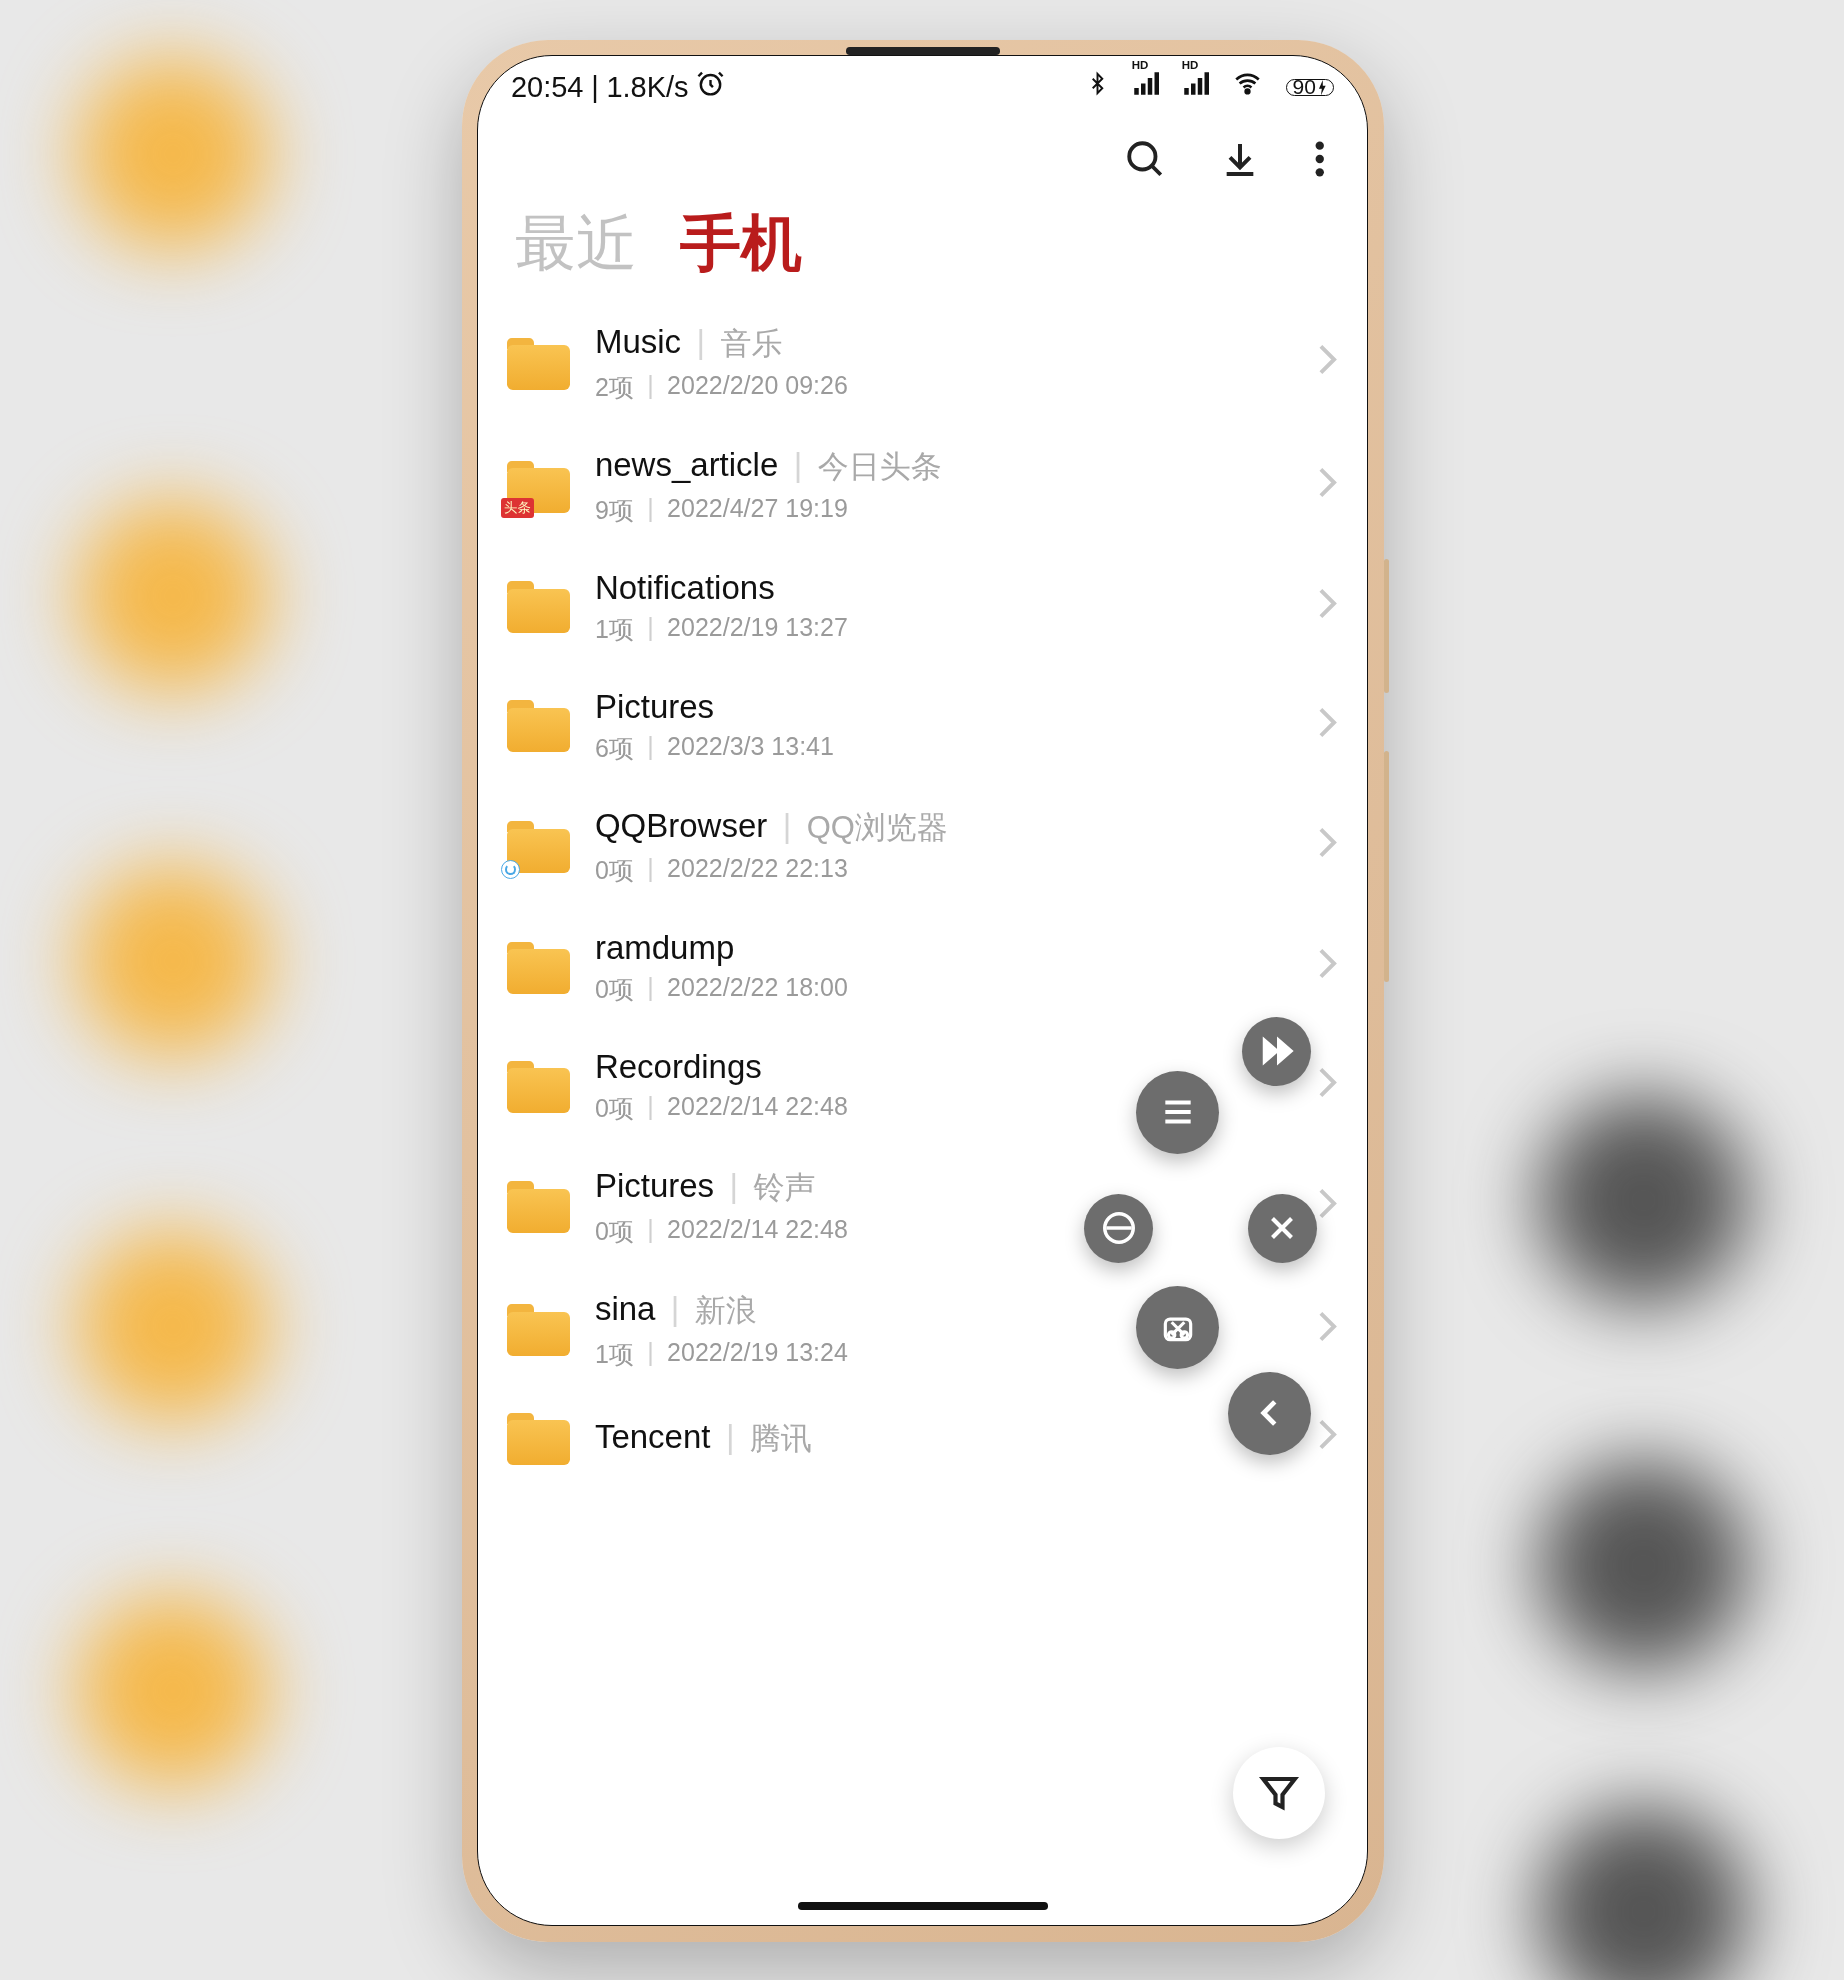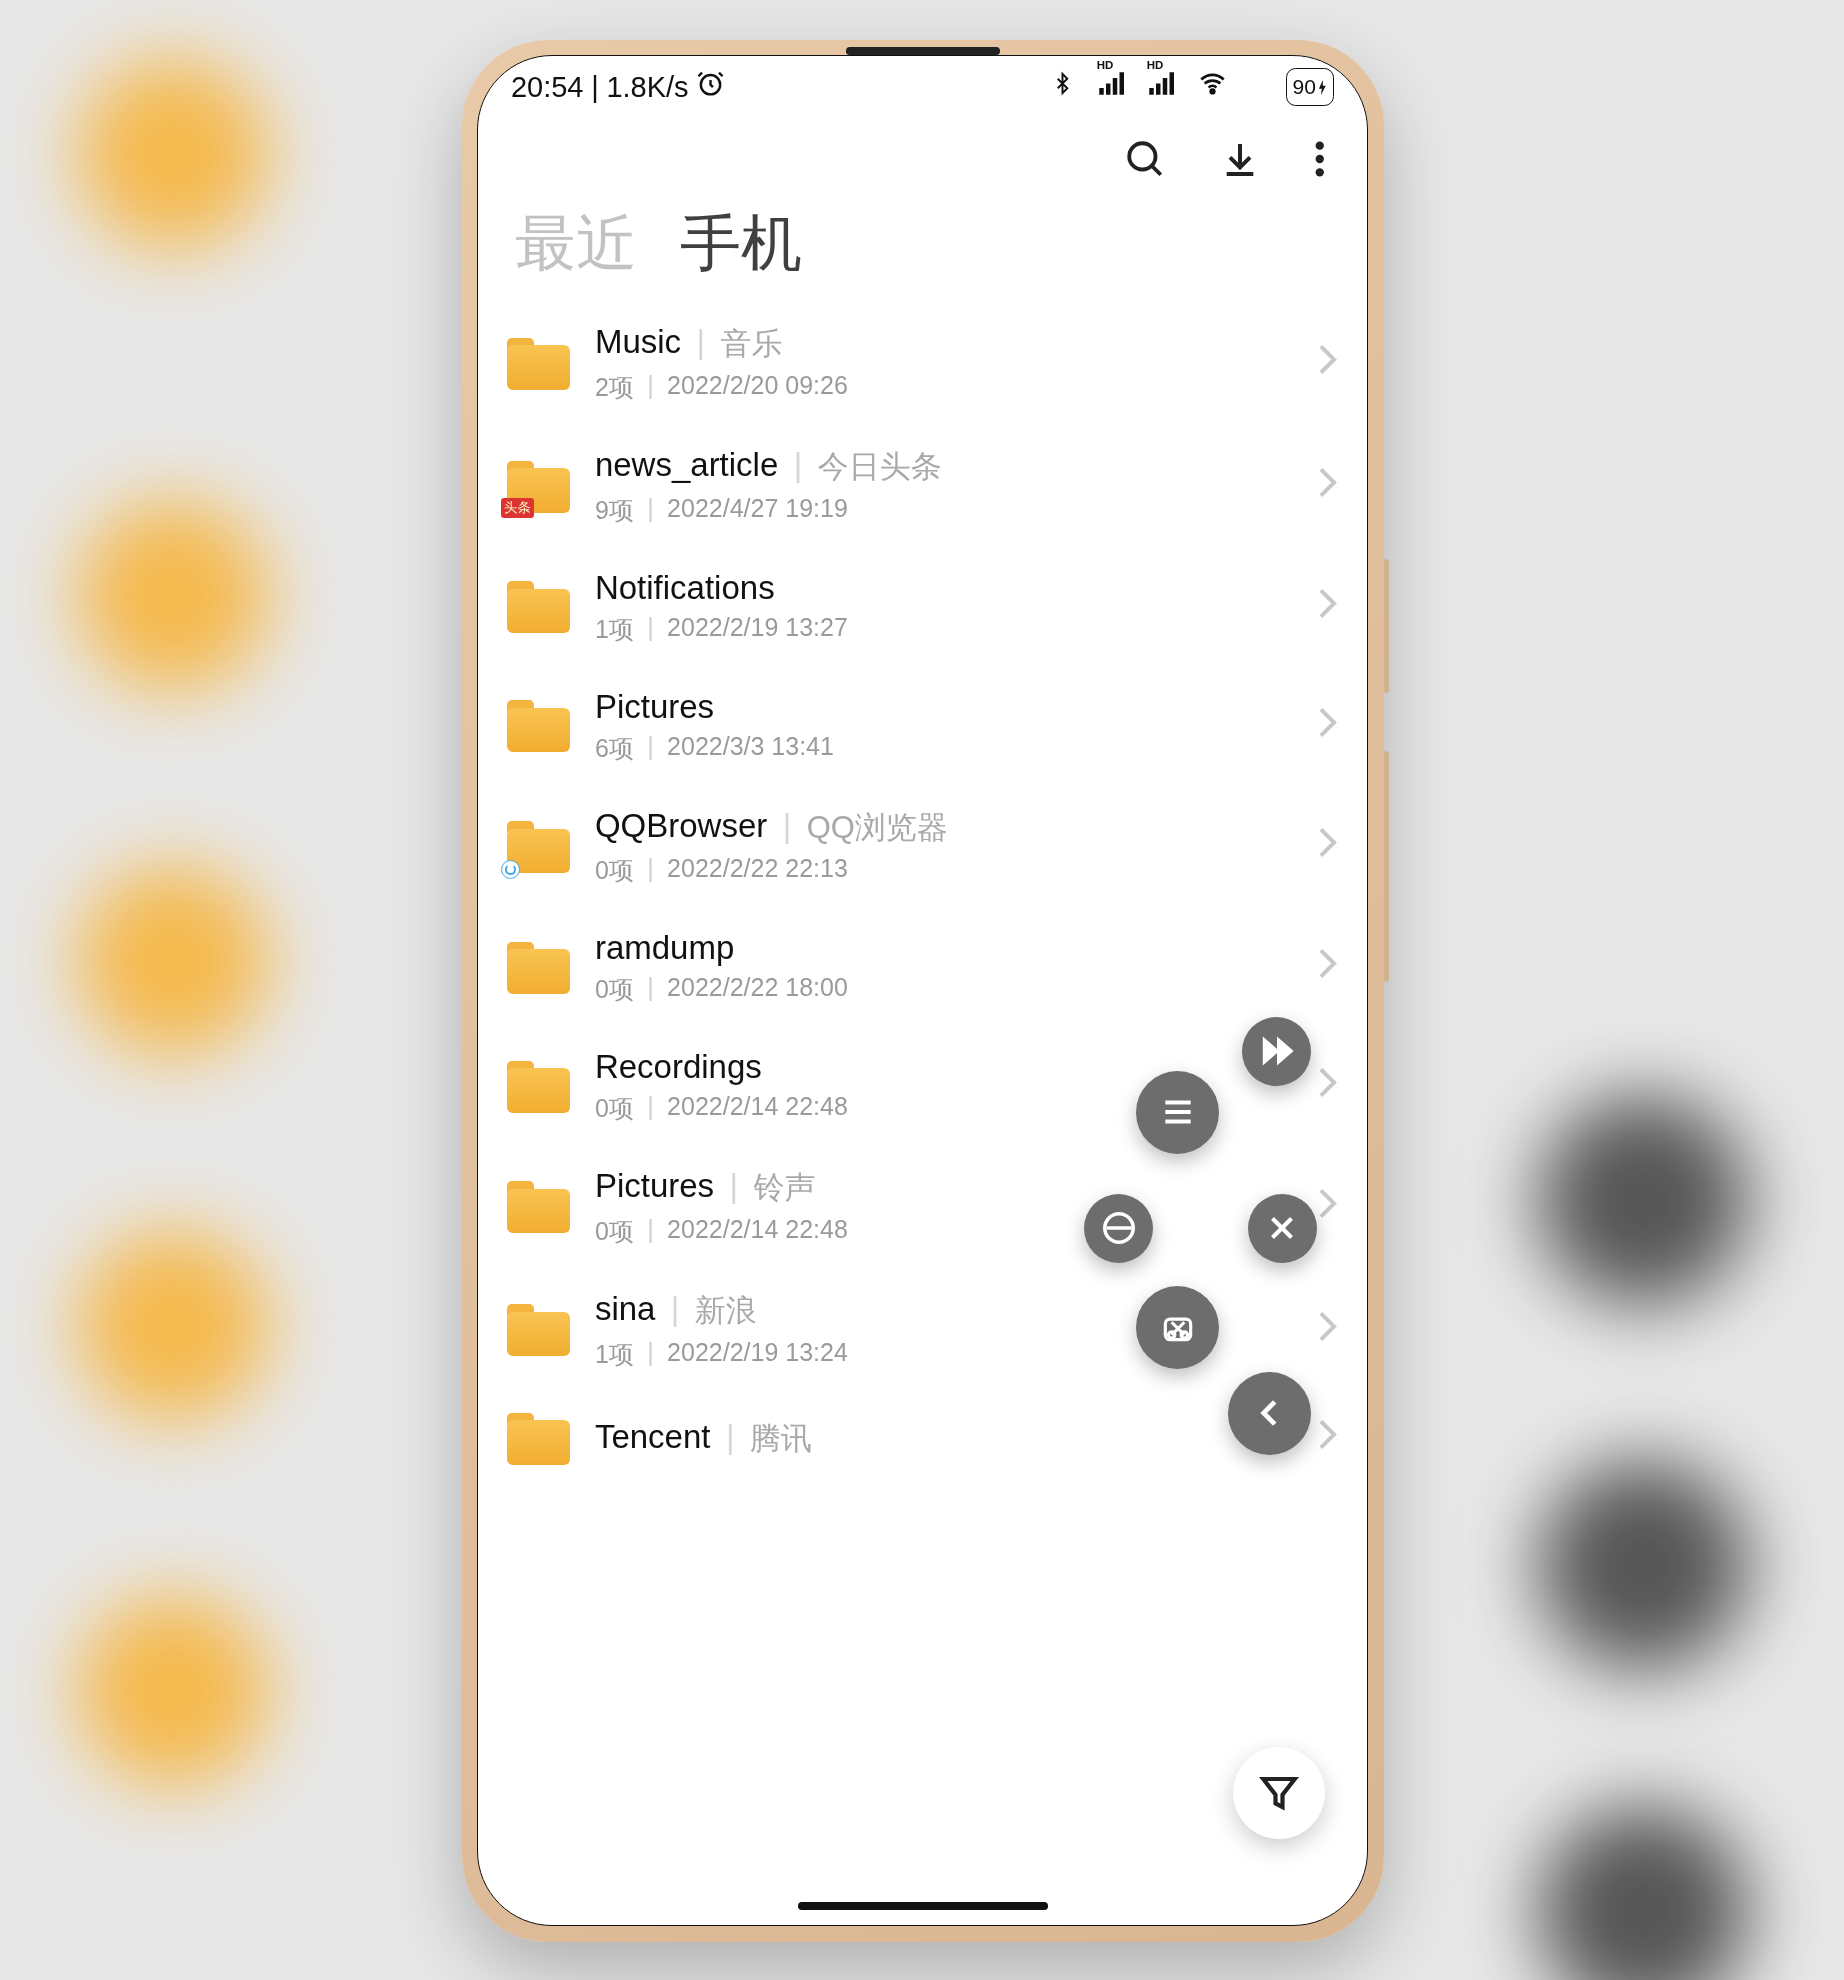--- a/index.html
+++ b/index.html
@@ -53,34 +53,34 @@
     display: flex;
     align-items: center;
     justify-content: space-between;
     padding: 0 33px;
     font-size: 29px;
     font-weight: 500;
     color: #111;
   }
   .status-left { display: flex; align-items: center; gap: 7.7px; }
   .status-right { display: flex; align-items: center; gap: 23px; }
-  .battery-badge { border: 1.9px solid #111; border-radius: 9.6px; padding: 0 5.8px; font-size: 21px; display: inline-flex; align-items: center; height: 38px; margin-left: 35px; }
+  .battery-badge { border: 1.9px solid #111; border-radius: 9.6px; padding: 0 5.8px; font-size: 21px; display: inline-flex; align-items: center; height: 17px; }
 
   .toolbar {
     display: flex; justify-content: flex-end; align-items: center;
     gap: 54px; padding: 19px 42px 9.6px;
   }
   .toolbar .icon { color: #222; }
 
   .tabs {
     display: flex; align-items: baseline; gap: 43px;
     padding: 9.6px 37px 17.3px;
   }
   .tab { font-size: 61px; color: #c2c2c2; font-weight: 300; }
-  .tab.active { color: #404040; font-weight: 400; }
+  .tab.active { color: #b91c1c; font-weight: 700; }
 
   .list { flex: 1; overflow: hidden; }
   .row { display: flex; align-items: center; padding: 21px 29px; gap: 25px; position: relative; }
   .folder-icon { width: 63px; height: 52px; position: relative; flex-shrink: 0; }
   .folder-icon .tab-part { position: absolute; top: 0; left: 0; width: 27px; height: 11.5px; background: #f3b53f; border-radius: 4.8px 4.8px 0 0; }
   .folder-icon .body-part { position: absolute; top: 7.7px; left: 0; right: 0; bottom: 0; background: linear-gradient(#f9c452,#f1ad30); border-radius: 5.8px; }
   .folder-icon .badge { position: absolute; bottom: -5.8px; left: -5.8px; font-size: 13.4px; background: #d33; color: #fef9c3; border-radius: 2.9px; padding: 1px 2.9px; }
   .folder-icon .badge.blue { bottom: -5.8px; left: -5.8px; width: 19px; height: 19px; border-radius: 50%; background: #fff; border: 1.9px solid #49a8e6; padding:0; }
   .folder-icon .badge.blue::after{ content:''; position:absolute; inset:2.9px; border:2.9px solid #49a8e6; border-top-color:transparent; border-radius:50%; }
 

